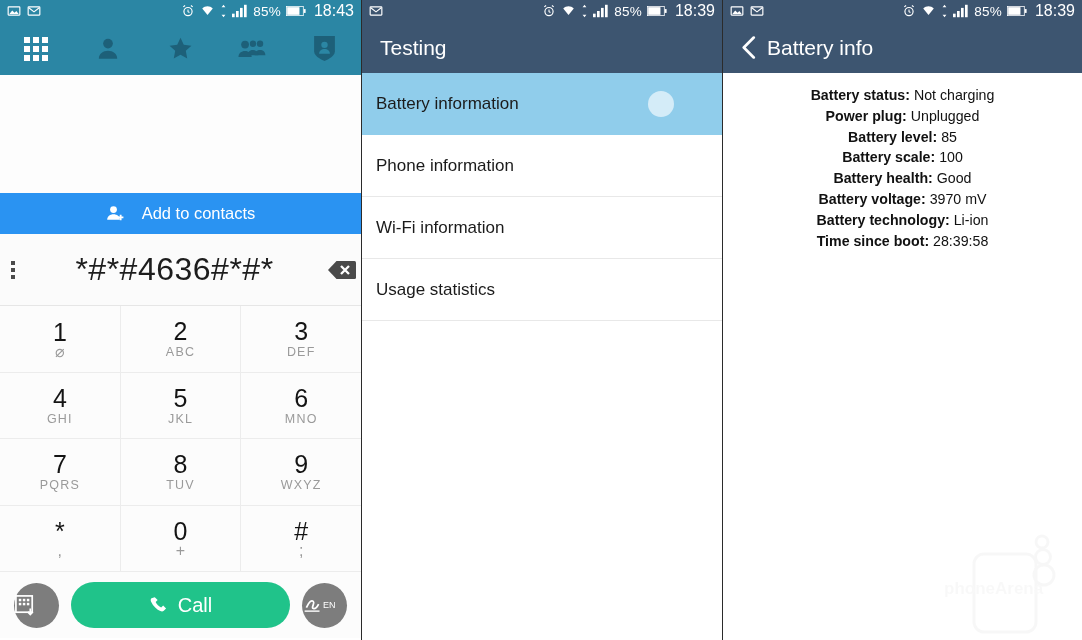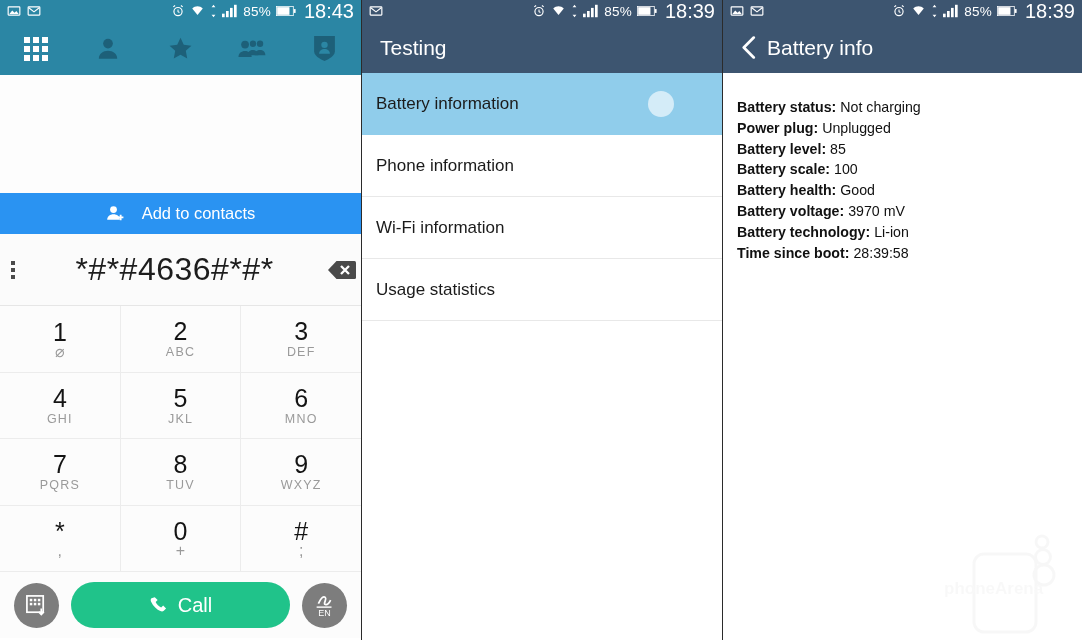--- a/index.html
+++ b/index.html
@@ -19,21 +19,21 @@
   .statusbar {
     height: 22px; display: flex; align-items: center;
     padding: 0 7px; color: #ffffff; font-size: 13.5px;
   }
   .sb-teal { background: #2b86a4; }
   .sb-slate { background: #3d5570; }
   .sb-left-icons { display: flex; align-items: center; gap: 6px; }
   .sb-spacer { flex: 1; }
   .sb-right { display: flex; align-items: center; gap: 5px; }
   .sb-pct { font-size: 13.5px; letter-spacing: .2px; }
-  .sb-time { font-size: 20px; margin-left: 3px; }
+  .sb-time { font-size: 16px; margin-left: 3px; }
   .ico { display: inline-block; line-height: 0; }
 
   
   .tabbar {
     background: #2b86a4; height: 53px;
     display: flex; align-items: center;
   }
   .tab { flex: 1; display: flex; align-items: center; justify-content: center; height: 53px; }
   .blank-area { background: #fdfdfd; height: 118px; }
   .addcontacts {
@@ -64,22 +64,22 @@
   .key .d { font-size: 25px; color: #141414; line-height: 1.05; font-weight: 400; }
   .key .s { font-size: 12.5px; color: #9a9a9a; letter-spacing: 1.2px; margin-top: 1px; }
   .key .s.sym { font-size: 16px; letter-spacing: 0; color: #9a9a9a; line-height: .8; }
   .callbar {
     height: 66px; background: #fcfcfc;
     display: flex; align-items: center; justify-content: space-between;
     padding: 0 14px;
   }
   .roundbtn {
     width: 45px; height: 45px; border-radius: 50%;
-    background: #7d7d7d; display: flex; flex-direction: column;
-    align-items: center; justify-content: center; color: #fff;
+    background: #7d7d7d; display: flex; 
+    align-items: center; color: #fff;
   }
   .roundbtn .en { font-size: 9px; margin-top: -1px; }
   .callbtn {
     flex: 1; margin: 0 12px; height: 46px; border-radius: 23px;
     background: #20c38a; color: #fff;
     display: flex; align-items: center; justify-content: center; gap: 8px;
     font-size: 20px;
   }
 
   
@@ -96,21 +96,21 @@
     border-bottom: 1px solid #e8e8e8; position: relative;
   }
   .lrow.sel { background: #90cdeb; border-bottom: none; }
   .ripple {
     position: absolute; right: 48px; width: 26px; height: 26px;
     border-radius: 50%; background: #d4ecf8;
   }
   .lrow.sel + .lrow { border-bottom: 1px solid #e8e8e8; }
 
   
-  .infobody { padding: 24px 14px 0 14px; background: #fff; }
+  .infobody { padding: 12px 14px 0 14px; background: #fff; text-align: center; }
   .iline { font-size: 14.2px; color: #111111; line-height: 20.8px; white-space: nowrap; }
   .iline b { font-weight: bold; }
   .watermark {
     position: absolute; right: 8px; bottom: 4px;
     width: 132px; height: 104px; opacity: .55;
   }
 </style>
 </head>
 <body>
 

